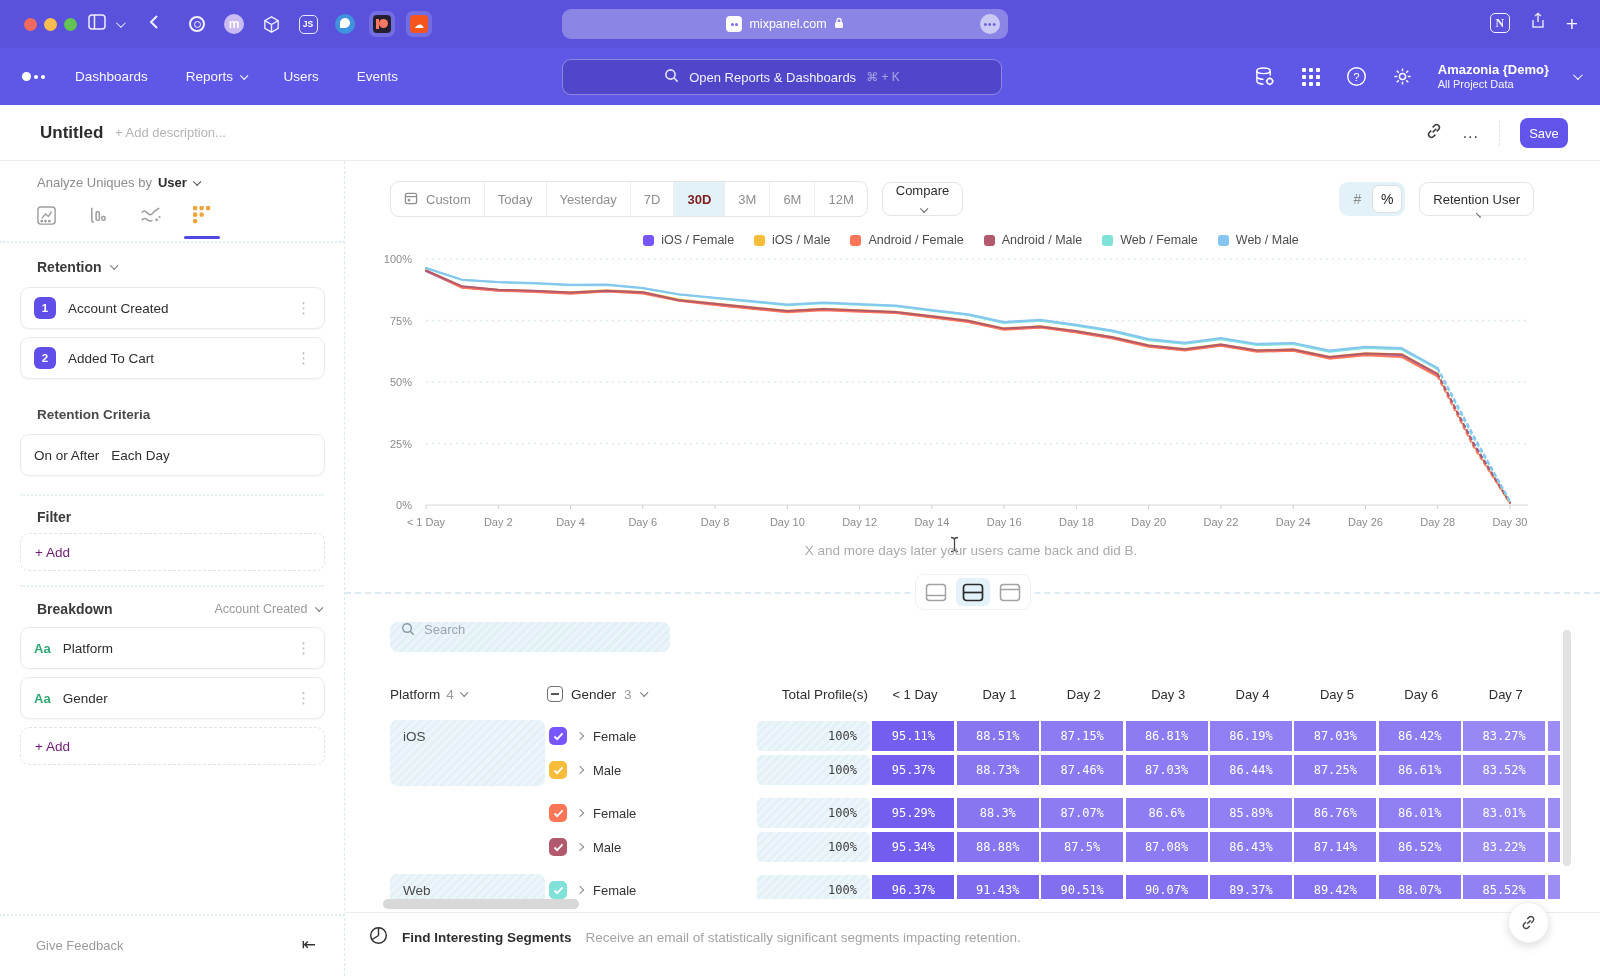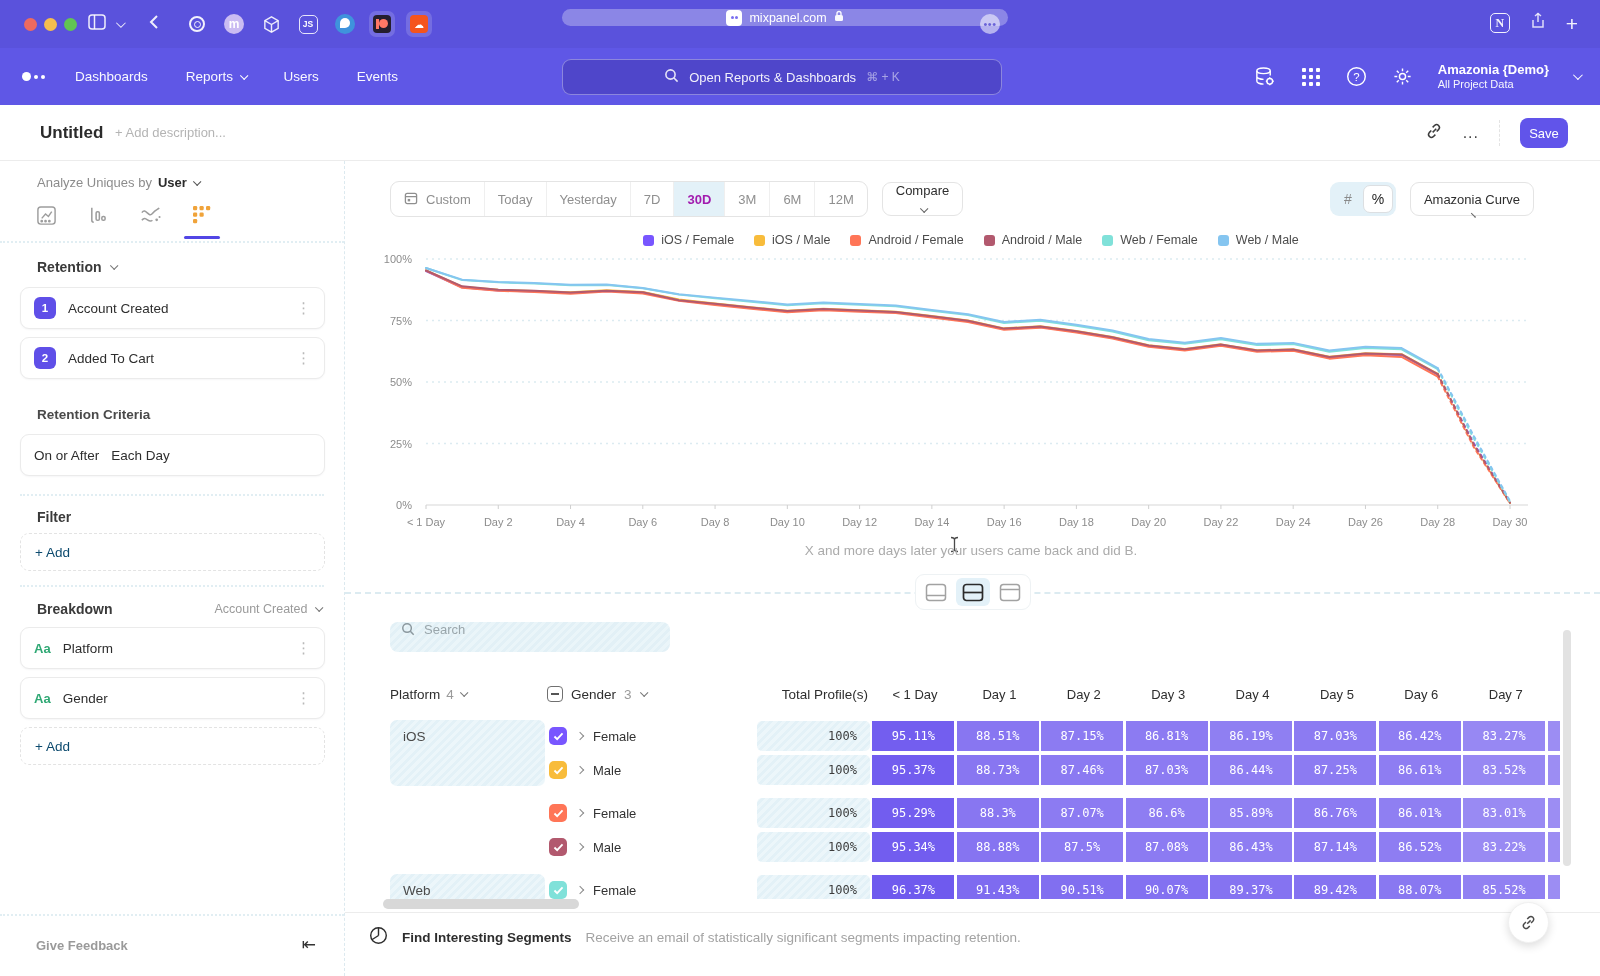--- a/index.html
+++ b/index.html
@@ -16,21 +16,21 @@
   .ring { width:16px; height:16px; border:2px solid rgba(255,255,255,.92); border-radius:50%; display:flex; align-items:center; justify-content:center; }
   .ring i { width:7px; height:7px; border:1.5px solid rgba(255,255,255,.92); border-radius:50%; }
   .mcirc { width:20px; height:20px; border-radius:50%; background:#cabcf2; color:#fff; font-size:12px; font-weight:bold; display:flex; align-items:center; justify-content:center; }
   .jsbadge { width:19px; height:19px; border:1.5px solid rgba(255,255,255,.85); border-radius:5px; color:#fff; font-size:8.5px; font-weight:bold; display:flex; align-items:center; justify-content:center; }
   .bird { width:20px; height:20px; border-radius:50%; background:#3f93dc; position:relative; overflow:hidden; }
   .bird i { position:absolute; left:5px; top:4px; width:10px; height:10px; background:#fff; border-radius:50% 50% 50% 0; }
   .pat-in { width:18px; height:18px; border-radius:4px; background:#241e2e; position:relative; }
   .pat-in i { position:absolute; right:3px; top:4px; width:9px; height:9px; border-radius:50%; background:#ff7866; }
   .pat-in b { position:absolute; left:3px; top:4px; width:2.5px; height:10px; background:#ff7866; }
   .sc-in { width:18px; height:18px; border-radius:4px; background:#f5541d; color:#fff; font-size:10px; display:flex; align-items:center; justify-content:center; }
-  .urlbar { position:absolute; left:562px; top:9px; width:446px; height:17px; border-radius:9px; background:rgba(255,255,255,.3); display:flex; align-items:center; justify-content:center; gap:7px; color:#fff; font-size:12.5px; }
+  .urlbar { position:absolute; left:562px; top:9px; width:446px; height:30px; border-radius:9px; background:rgba(255,255,255,.3); display:flex; align-items:center; justify-content:center; gap:7px; color:#fff; font-size:12.5px; }
   .fav { width:16px; height:16px; background:#fff; border-radius:4px; display:flex; align-items:center; justify-content:center; gap:1.5px; }
   .fav i { width:3px; height:3px; border-radius:50%; background:#7a6ff0; }
   .url-more { position:absolute; right:8px; top:5px; width:20px; height:20px; border-radius:50%; background:rgba(255,255,255,.55); color:#6a63d8; font-size:11px; display:flex; align-items:center; justify-content:center; letter-spacing:.5px; }
   .chrome-right { position:absolute; right:22px; top:12px; display:flex; align-items:center; gap:20px; color:rgba(255,255,255,.92); }
   .notion { width:20px; height:20px; border:1.6px solid rgba(255,255,255,.92); border-radius:5px; font-family:"Liberation Serif",serif; font-weight:bold; font-size:12px; display:flex; align-items:center; justify-content:center; }
   .plus { font-size:21px; font-weight:300; line-height:1; }
 
   
   .mp-nav { position:absolute; left:0; top:48px; width:1600px; height:57px; background:#5f57e6; }
   .logo { position:absolute; left:22px; top:24px; display:flex; align-items:center; gap:3px; }
@@ -68,32 +68,32 @@
   .tab.active:after { content:""; position:absolute; left:-4px; right:-4px; bottom:-4px; height:3px; background:#5246e5; border-radius:2px; }
   .sb-divider { position:absolute; left:0; right:0; border-top:2px dotted #e1eef3; }
   .sec-label { position:absolute; left:37px; font-size:14px; font-weight:bold; color:#3a3a3a; display:flex; align-items:center; gap:8px;text-align:center; }
   .sec-label .chev { color:#777; }
   .sec-sub { font-weight:normal; font-size:12.5px; color:#9a9a9a; }
   .card { position:absolute; left:20px; width:305px; height:42px; background:#fff; border:1px solid #ebebeb; border-radius:9px; box-shadow:0 1px 2px rgba(20,20,40,.04); display:flex; align-items:center; padding:0 13px; gap:12px; cursor:pointer; }
   .card .grow { flex:1; font-size:13.5px; color:#2e2e2e; }
   .badge { width:22px; height:22px; border-radius:6px; background:#5f4fe8; color:#fff; font-size:11.5px; font-weight:bold; display:flex; align-items:center; justify-content:center; }
   .kebab { color:#b9b9b9; font-size:15px; line-height:.4; }
   .aa { color:#2fa874; font-weight:bold; font-size:13px; }
-  .add-card { position:absolute; left:20px; width:305px; height:38px; border:1.5px dashed #e3e3e3; border-radius:9px; display:flex; align-items:center; padding:0 14px; color:#0c4a6e; font-size:13.5px; cursor:pointer; }
+  .add-card { position:absolute; left:20px; width:305px; height:38px; border:1.5px dashed #e3e3e3; border-radius:9px; display:flex; align-items:center; padding:0 14px; color:#701a75; font-size:13.5px; cursor:pointer; }
   .sb-footer { position:absolute; left:0; right:0; bottom:0; height:62px; border-top:2px dotted #e1eef3; }
-  .gf { position:absolute; left:36px; top:22px; font-size:13px; color:#9a9a9a; cursor:pointer;font-weight:bold; }
+  .gf { position:absolute; left:36px; top:22px; font-size:13px; color:#9a9a9a; cursor:pointer; }
   .collapse { position:absolute; right:28px; top:18px; font-size:17px; color:#333; cursor:pointer; }
 
   
   .main { position:absolute; left:345px; top:161px; width:1255px; bottom:0; background:#fff; }
   .controls { position:absolute; left:45px; right:66px; top:20px; display:flex; align-items:center; }
   .ranges { display:flex; border:1px solid #e4e4e4; border-radius:9px; overflow:hidden; background:#fff; }
   .range { height:34px; padding:0 13px; display:flex; align-items:center; gap:8px; font-size:13px; color:#8f8f8f; border-right:1px solid #efefef; cursor:pointer; }
   .range:last-child { border-right:none; }
-  .range.active { background:#e3f1f8; color:#a21caf; font-weight:bold; }
+  .range.active { background:#e3f1f8; color:#7f1d1d; font-weight:bold; }
   .btn { height:34px; border:1px solid #e4e4e4; border-radius:9px; background:#fff; display:flex; align-items:center; gap:9px; padding:0 13px; font-size:13px; color:#2e2e2e; cursor:pointer;flex-direction:column; }
   .btn .chev { color:#666; }
   .unit-toggle { display:flex; align-items:center; background:#e3f1f8; border-radius:9px; padding:3px; height:34px; }
   .unit { width:30px; height:28px; display:flex; align-items:center; justify-content:center; font-size:14px; color:#8a8a8a; cursor:pointer; }
   .unit.active { background:#fff; border:1px solid #dcdfe2; border-radius:7px; color:#1d1d1d; }
 
   .legend { position:absolute; left:81px; width:1090px; top:72px; display:flex; justify-content:center; gap:20px; }
   .lg-item { display:flex; align-items:center; gap:7px; font-size:12.5px; color:#4c4c4c; cursor:pointer; }
   .sw { width:11px; height:11px; border-radius:3px; display:inline-block; }
 
@@ -464,21 +464,21 @@
     <div style="flex:1"></div>
     <div class="unit-toggle">
       <span class="unit">#</span>
       <span class="unit active">%</span>
     </div>
     <div class="btn" style="margin-left:14px">
       <svg width="17" height="15" viewBox="0 0 18 16" fill="none" stroke="#2e2e2e" stroke-width="1.6">
           <path d="M2 1.5 V13.5 H16.5"></path>
           <path d="M3.5 3 C6 9.5 10 11.5 16 11.8" stroke-width="1.4"></path>
         </svg>
-      <span>Amazonia Curve</span>
+      <span>Retention User</span>
       <span class="chev sm"></span>
     </div>
   </div>
 
   <div class="legend">
       <div class="lg-item">
         <span class="sw" style="background: rgb(120, 86, 255);"></span>
         <span>iOS / Female</span>
       </div>
       <div class="lg-item">

